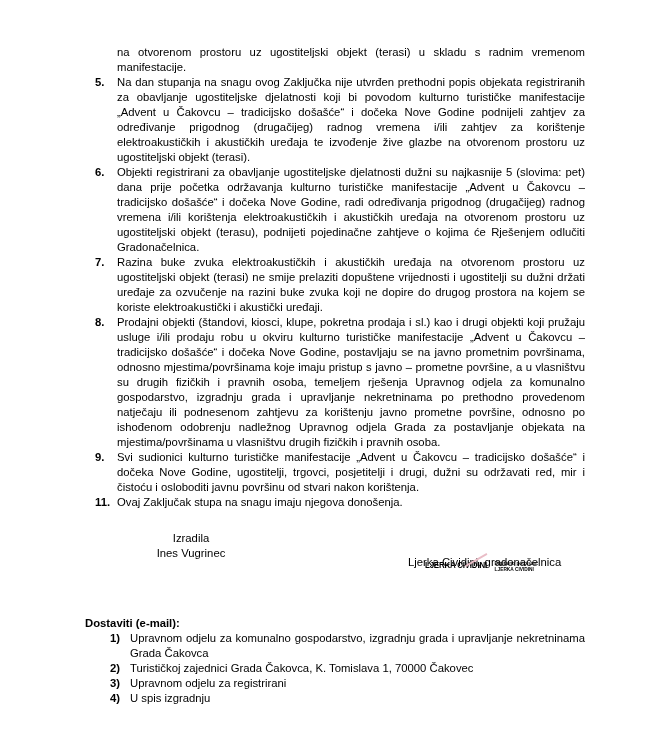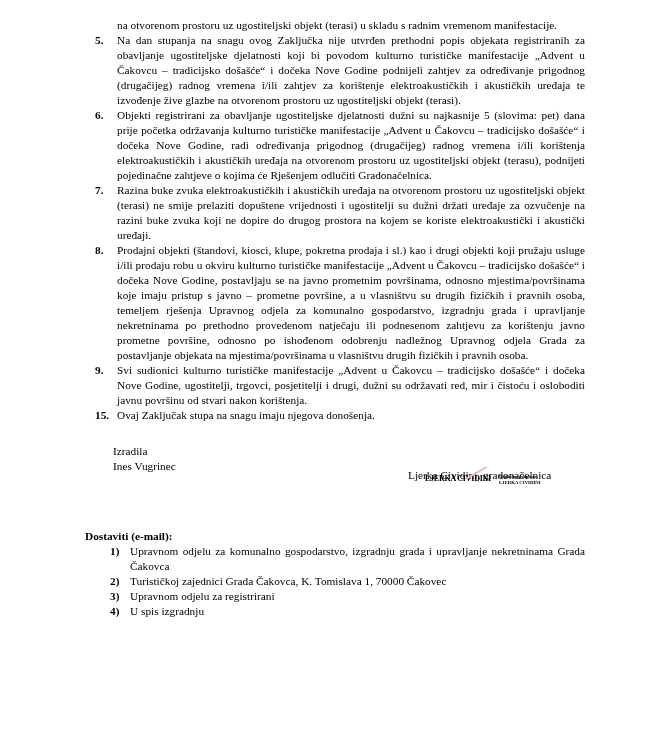--- a/index.html
+++ b/index.html
@@ -14,24 +14,23 @@
     font-family: "Liberation Sans", sans-serif;
     color: #000000;
   }
   .page {
     position: relative;
     width: 671px;
     height: 740px;
     background: #ffffff;
   }
   .content {
-    padding: 18px 86px 0 95px; 
+    padding: 45px 86px 0 95px; 
     font-size: 11.3px;
     line-height: 15px;
-    font-family: Liberation Serif, serif;
   }
   .cont-para {
     margin: 0 0 0 22px;
     text-align: justify;
   }
   .num-list { margin: 0; }
   .num-item {
     display: flex;
     margin: 0;
   }
@@ -43,24 +42,24 @@
     flex: 1;
     text-align: justify;
   }
   
   .sig-area {
     position: relative;
     height: 106px;
   }
   .sig-left {
     position: absolute;
-    left: 18px;
+    left: 36px;
     top: 21px;
     width: 120px;
-    text-align: left;
+    text-align: center;
   }
   .sig-right-name {
     position: absolute;
     left: 313px;
     top: 45px;
     white-space: nowrap;
   }
   .stamp {
     position: absolute;
     left: 330px;
@@ -142,21 +141,21 @@
         <span class="txt">Prodajni objekti (štandovi, kiosci, klupe, pokretna prodaja i sl.) kao i drugi objekti koji pružaju usluge i/ili prodaju robu u okviru kulturno turističke manifestacije „Advent u Čakovcu – tradicijsko došašće“ i dočeka Nove Godine, postavljaju se na javno prometnim površinama, odnosno mjestima/površinama koje imaju pristup s javno – prometne površine, a u vlasništvu su drugih fizičkih i pravnih osoba, temeljem rješenja Upravnog odjela za komunalno gospodarstvo, izgradnju grada i upravljanje nekretninama po prethodno provedenom natječaju ili podnesenom zahtjevu za korištenju javno prometne površine, odnosno po ishođenom odobrenju nadležnog Upravnog odjela Grada za postavljanje objekata na mjestima/površinama u vlasništvu drugih fizičkih i pravnih osoba.</span>
       </div>
 
       <div class="num-item">
         <span class="num">9.</span>
         <span class="txt">Svi sudionici kulturno turističke manifestacije „Advent u Čakovcu – tradicijsko došašće“ i dočeka Nove Godine, ugostitelji, trgovci, posjetitelji i drugi, dužni su održavati red, mir i čistoću i osloboditi javnu površinu od stvari nakon korištenja.</span>
       </div>
 
 
       <div class="num-item">
-        <span class="num">15.</span>
+        <span class="num">11.</span>
         <span class="txt">Ovaj Zaključak stupa na snagu imaju njegova donošenja.</span>
       </div>
     </div>
 
     <div class="sig-area">
       <div class="sig-left">
         <div>Izradila</div>
         <div>Ines Vugrinec</div>
       </div>
 

